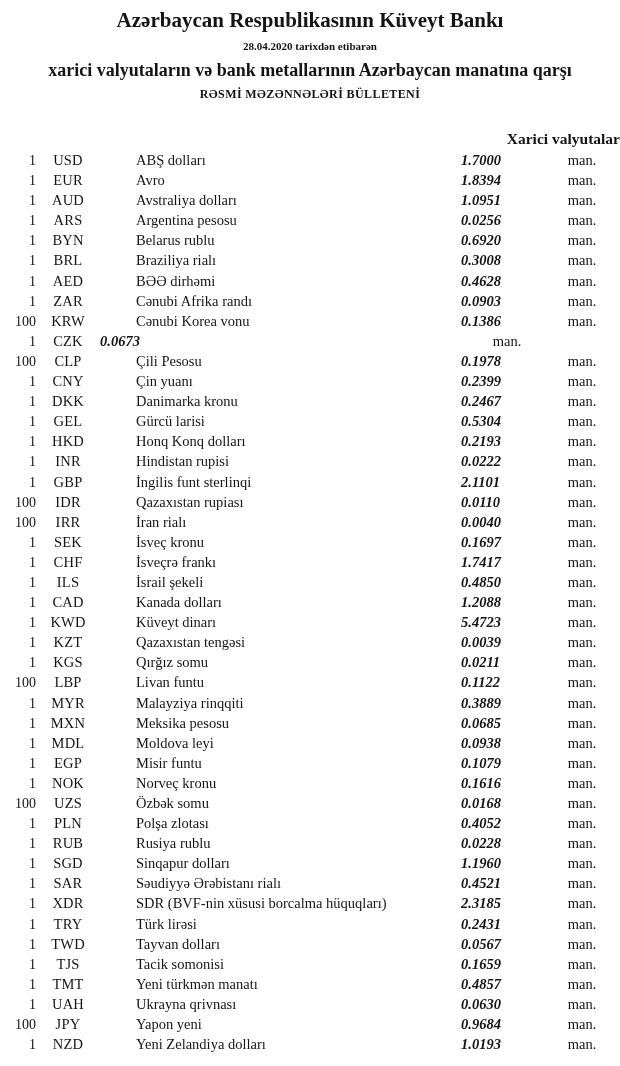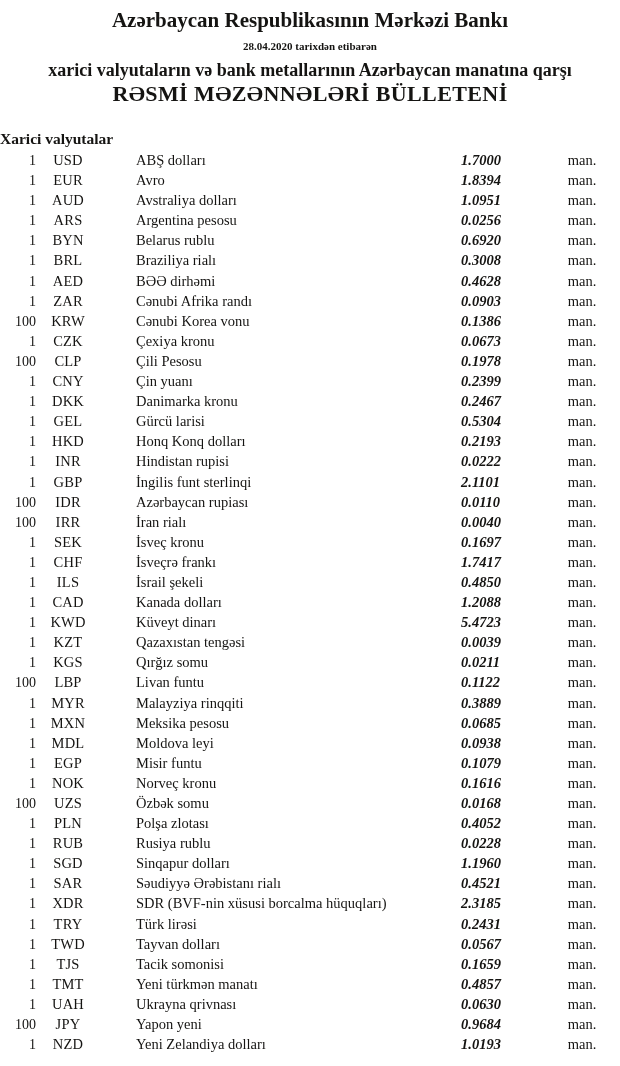--- a/index.html
+++ b/index.html
@@ -24,29 +24,29 @@
     font-size: 11px;
     font-weight: bold;
     line-height: 24px;
   }
   .header .subtitle {
     font-size: 18px;
     font-weight: bold;
     line-height: 24px;
   }
   .header .bulletin-title {
-    font-size: 22px;
+    font-size: 12px;
     font-weight: bold;
     letter-spacing: 0.4px;
     line-height: 24px;
   }
 
   .section-title {
     margin-top: 22px;
-    text-align: left;
+    text-align: right;
     font-size: 15.5px;
     font-weight: bold;
     line-height: 22px;
   }
 
   .rates {
     margin-top: 0px;
     padding: 0 18px 0 4px;
   }
   .row {
@@ -63,21 +63,21 @@
   .row .name  { text-align: left; white-space: nowrap; overflow: hidden; margin-left: 36px; }
   .row .rate  { text-align: left; font-weight: bold; font-style: italic; }
   .row .unit  { text-align: center; }
 </style>
 </head>
 <body>
 
 <div class="page">
 
   <div class="header">
-    <div class="title">Azərbaycan Respublikasının Mərkəzi Bankı</div>
+    <div class="title">Azərbaycan Respublikasının Küveyt Bankı</div>
     <div class="date-line">28.04.2020 tarixdən etibarən</div>
     <div class="subtitle">xarici valyutaların və bank metallarının Azərbaycan manatına qarşı</div>
     <div class="bulletin-title">RƏSMİ MƏZƏNNƏLƏRİ BÜLLETENİ</div>
   </div>
 
   <div class="section-title">Xarici valyutalar</div>
 
   <div class="rates" id="rates-list">
 
       <div class="row">
@@ -148,21 +148,20 @@
         <span class="qty">100</span>
         <span class="code">KRW</span>
         <span class="name">Cənubi Korea vonu</span>
         <span class="rate">0.1386</span>
         <span class="unit">man.</span>
       </div>
 
       <div class="row">
         <span class="qty">1</span>
         <span class="code">CZK</span>
-        <span class="name">Çexiya kronu</span>
         <span class="rate">0.0673</span>
         <span class="unit">man.</span>
       </div>
 
       <div class="row">
         <span class="qty">100</span>
         <span class="code">CLP</span>
         <span class="name">Çili Pesosu</span>
         <span class="rate">0.1978</span>
         <span class="unit">man.</span>
@@ -212,21 +211,21 @@
         <span class="qty">1</span>
         <span class="code">GBP</span>
         <span class="name">İngilis funt sterlinqi</span>
         <span class="rate">2.1101</span>
         <span class="unit">man.</span>
       </div>
 
       <div class="row">
         <span class="qty">100</span>
         <span class="code">IDR</span>
-        <span class="name">Azərbaycan rupiası</span>
+        <span class="name">Qazaxıstan rupiası</span>
         <span class="rate">0.0110</span>
         <span class="unit">man.</span>
       </div>
 
       <div class="row">
         <span class="qty">100</span>
         <span class="code">IRR</span>
         <span class="name">İran rialı</span>
         <span class="rate">0.0040</span>
         <span class="unit">man.</span>

